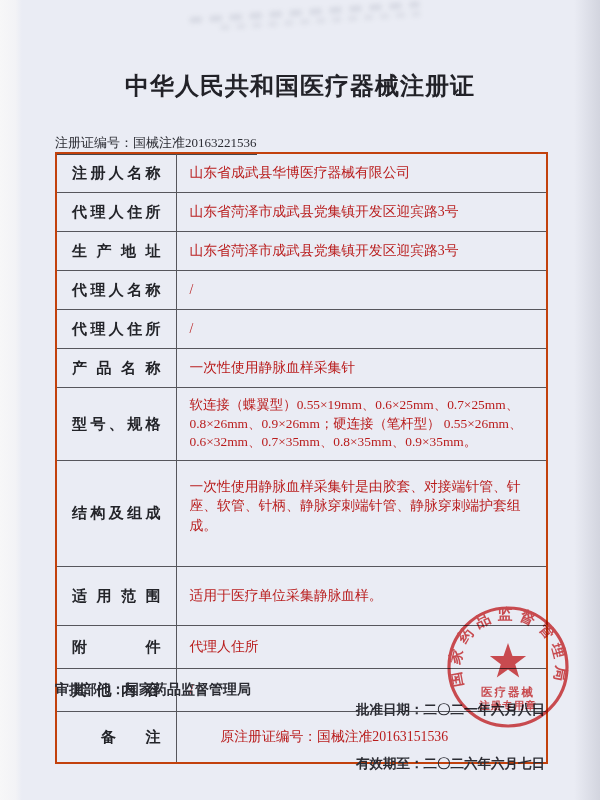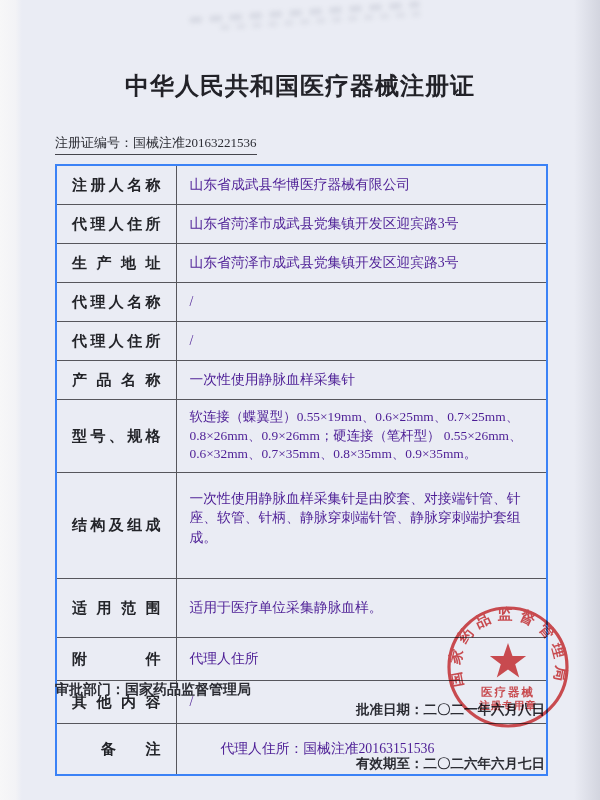--- a/index.html
+++ b/index.html
@@ -19,24 +19,24 @@
     background:
       repeating-linear-gradient(90deg,rgba(118,124,142,.38) 0 12px,rgba(118,124,142,0) 12px 20px) 40px 4px/230px 6px no-repeat,
       repeating-linear-gradient(90deg,rgba(118,124,142,.28) 0 9px,rgba(118,124,142,0) 9px 16px) 70px 14px/200px 5px no-repeat;}
   .title{position:absolute;left:0;top:70px;width:100%;text-align:center;
     font-size:24px;font-weight:bold;letter-spacing:1px;color:#222228;}
   .certno{position:absolute;left:55px;top:134px;font-size:13px;font-weight:normal;
     border-bottom:1.2px solid #45454c;padding-bottom:2px;color:#2b2c33;}
   table.cert{position:absolute;left:55px;top:152px;width:493px;
     border-collapse:collapse;table-layout:fixed;}
   table.cert td{border:1.4px solid #56565c;vertical-align:middle;}
-  table.cert{border:2px solid #3b82f6;margin-top:12px;}
+  table.cert{border:2px solid #c2410c;}
   td.lbl{width:120px;font-size:15px;font-weight:bold;padding:0 15px;
     text-align:justify;text-align-last:justify;color:#232429;}
-  td.val{font-size:13.8px;padding:3px 10px 3px 13px;line-height:1.42;color:#4c1d95;}
+  td.val{font-size:13.8px;padding:3px 10px 3px 13px;line-height:1.42;color:#b91c1c;}
   tr.r1 td,tr.r2 td,tr.r3 td,tr.r4 td,tr.r5 td,tr.r6 td{height:32px;}
   tr.r7 td{height:66px;} tr.r7 td.val{font-size:13.4px;line-height:1.4;}
   tr.r8 td{height:84px;} tr.r8 td.val{padding-bottom:18px;}
   tr.r9 td{height:52px;}
   tr.r10 td,tr.r11 td{height:36px;}
   tr.r12 td{height:44px;padding-left:44px;}
   .dept{position:absolute;left:55px;top:681px;font-size:14px;font-weight:700;}
   .dates{position:absolute;right:55px;top:665px;font-size:13.5px;font-weight:600;text-align:left;}
   .dates .dline{margin-bottom:11px;white-space:nowrap;margin-top:36px;}
   .seal{position:absolute;left:443px;top:602px;width:130px;height:130px;
@@ -100,21 +100,21 @@
     <tr class="r10">
           <td class="lbl">附件</td>
           <td class="val">代理人住所</td>
         </tr>
     <tr class="r11">
           <td class="lbl">其他内容</td>
           <td class="val">/</td>
         </tr>
     <tr class="r12">
           <td class="lbl">备注</td>
-          <td class="val">代理人住所：国械注准20163151536</td>
+          <td class="val">原注册证编号：国械注准20163151536</td>
         </tr>
   </tbody>
     </table>
 
   <div class="dept"><span>审批部门：</span><span>国家药品监督管理局</span></div>
 
   <div class="dates">
     <div class="dline"><span>批准日期：</span><span>二〇二一年六月八日</span></div>
     <div class="dline"><span>有效期至：</span><span>二〇二六年六月七日</span></div>
   </div>

